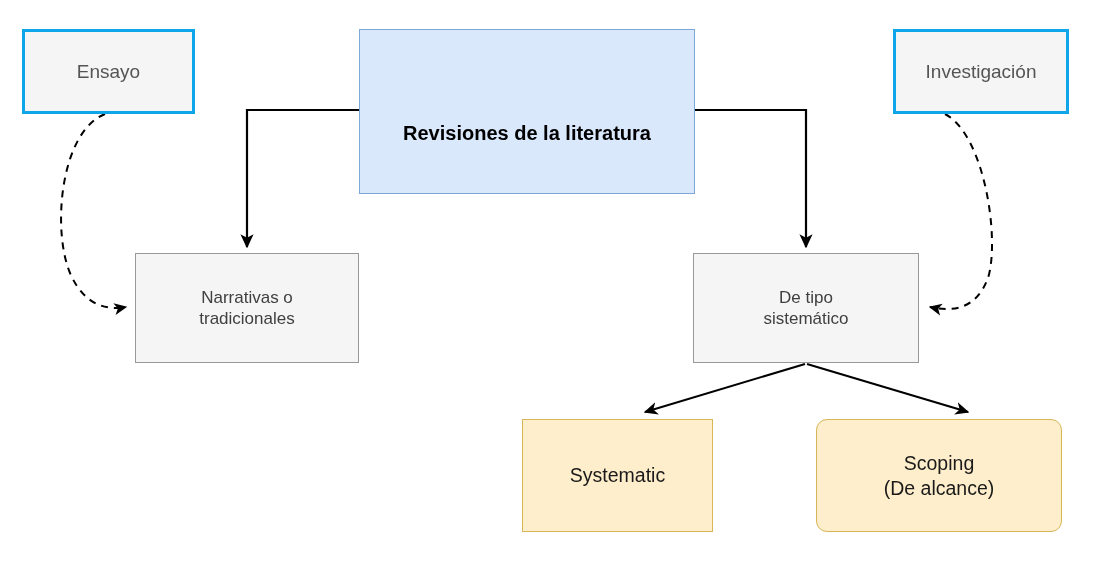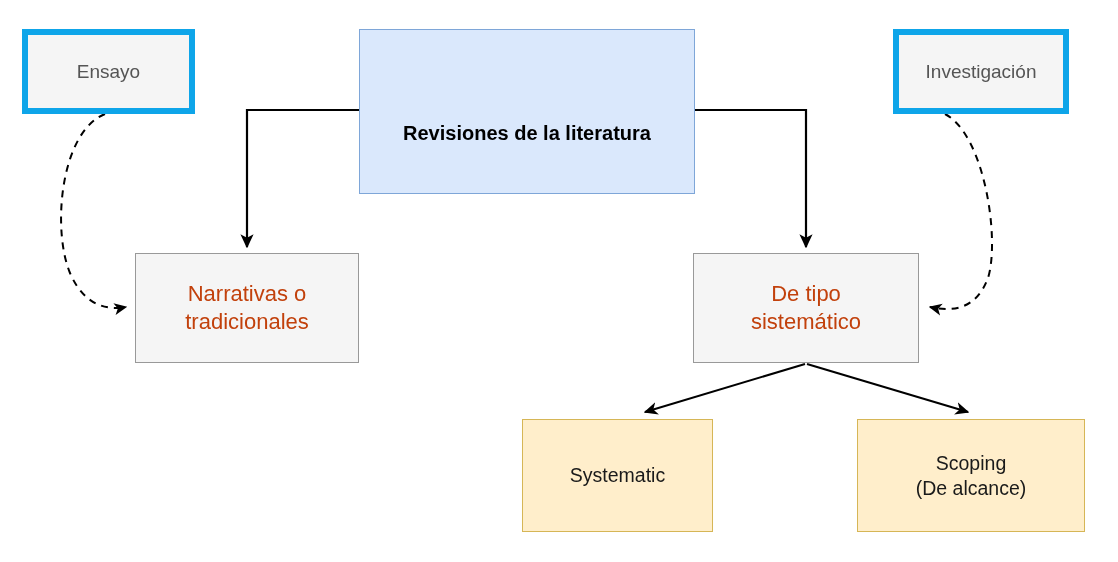--- a/index.html
+++ b/index.html
@@ -40,30 +40,30 @@
     display: block;
     width: 100%;
     padding: 0 6px;
     box-sizing: border-box;
     white-space: pre-line;
   }
 
   
   .node.grey {
     background: #f5f5f5;
-    border: 6px solid #0ea5e9;
+    border: 3px solid #0ea5e9;
     color: #555555;
     font-size: 19px;
   }
   
   .node.grey-dark {
     background: #f5f5f5;
     border: 1px solid #999999;
-    color: #c2410c;
-    font-size: 22px;
+    color: #404040;
+    font-size: 17px;
   }
   
   .node.blue {
     background: #dae8fc;
     border: 1px solid #7ea6d8;
     color: #000000;
     font-size: 20px;
   }
   .node.blue .title-strong {
     font-weight: bold;
@@ -82,21 +82,21 @@
     font-size: 19.5px;
   }
 
   
   #node-ensayo       { left: 22px;  top: 29px;  width: 173px; height: 85px; }
   #node-investigacion{ left: 857px; top: 29px;  width: 176px; height: 85px; margin-left: 36px; }
   #node-root         { left: 359px; top: 29px;  width: 336px; height: 165px; }
   #node-narrativas   { left: 135px; top: 253px; width: 224px; height: 110px; }
   #node-sistematico  { left: 693px; top: 253px; width: 226px; height: 110px; }
   #node-systematic   { left: 522px; top: 419px; width: 191px; height: 113px; }
-  #node-scoping      { left: 857px; top: 419px; width: 228px; height: 113px; }
+  #node-scoping      { left: 816px; top: 419px; width: 246px; height: 113px; border-radius: 11px; }
 </style>
 </head>
 <body>
 
 <div id="canvas">
 
   <svg id="edge-layer" viewBox="0 0 1118 562" width="1118" height="562" xmlns="http://www.w3.org/2000/svg">
     <defs>
       <marker id="arrow-solid" viewBox="0 0 10 10" refX="9" refY="5" markerWidth="6.5" markerHeight="6.5" orient="auto-start-reverse">
         <path d="M 0 0.4 L 10 5 L 0 9.6 L 2.6 5 Z" fill="#000000"></path>

